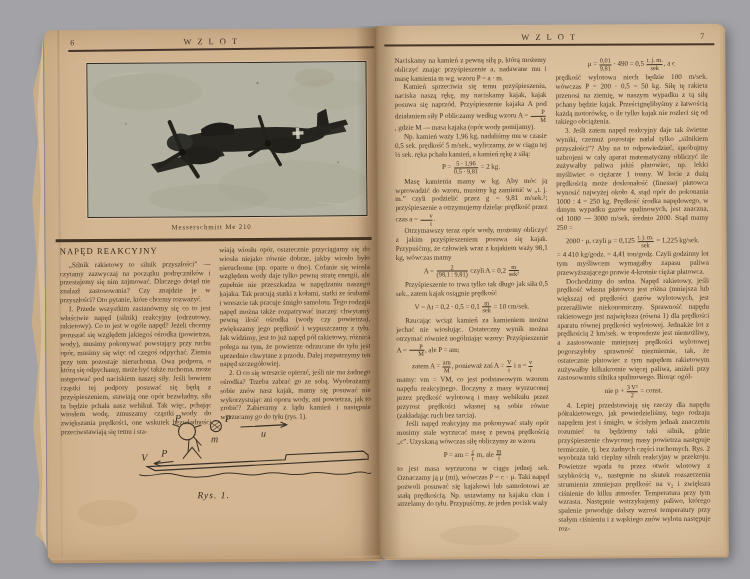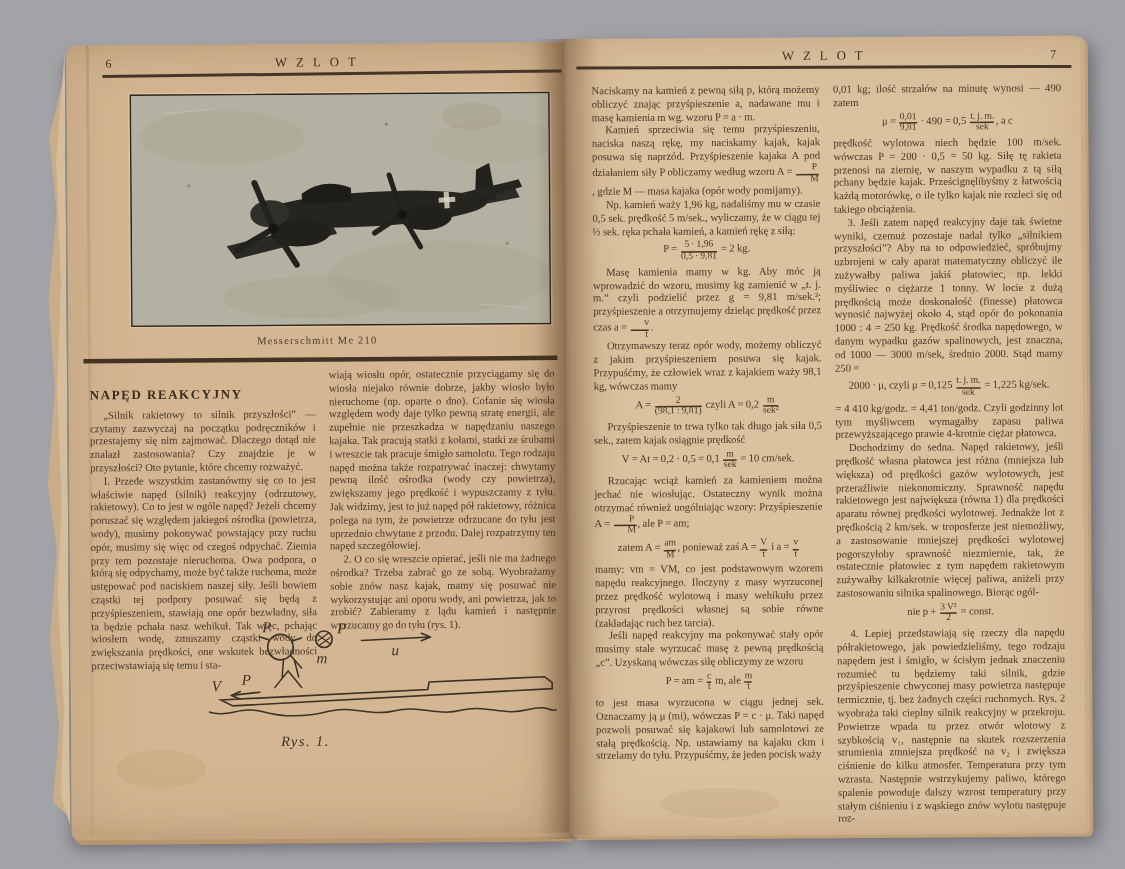--- a/index.html
+++ b/index.html
@@ -36,32 +36,32 @@
   .photo svg{display:block;width:100%;height:100%;}
   .caption{position:absolute;left:0;right:0;top:194px;text-align:center;
     font-size:7px;letter-spacing:.8px;color:#4a3a28;}
   .divider{position:absolute;left:10px;right:6px;top:209px;height:2.5px;background:#423322;}
   
   .cols{position:absolute;display:flex;gap:9px;}
   .lp .cols{left:14px;top:217px;right:8px;}
   .rp .cols{left:18px;top:31px;right:10px;}
   .col{width:152px;font-size:7.1px;line-height:8.8px;text-align:justify;
     color:#443626;word-spacing:-.2px;}
-  .art-title{font-size:8.6px;font-weight:bold;letter-spacing:1.1px;margin:12px 0 5px 0;color:#3a2d1e;}
+  .art-title{font-size:8.6px;font-weight:normal;letter-spacing:1.1px;margin:0 0 5px 0;color:#3a2d1e;}
   .col p{margin:0;}
   .col p.para{text-indent:9px;}
   .col p.cont{text-indent:0;}
   .col p.f{text-align:center;text-indent:0;margin:2px 0;}
   .frac{display:inline-block;text-align:center;vertical-align:-0.6em;line-height:1.05;padding:0 1px;}
   .frac .num,.frac .den{display:block;font-size:6.4px;}
   .frac .den{border-top:.8px solid #443626;}
   
   .figure{position:absolute;left:92px;top:385px;width:232px;height:118px;}
   .figure svg{display:block;width:100%;height:100%;}
-  .fig-label{position:absolute;left:48px;top:76px;font-style:italic;
+  .fig-label{position:absolute;left:58px;top:76px;font-style:italic;
     font-size:9.5px;color:#3a3127;letter-spacing:1px;}
   .stain{position:absolute;border-radius:50%;background:rgba(120,80,40,.07);pointer-events:none;}
 </style>
 </head>
 <body>
 
 <div class="book">
 
   <div class="page lp">
     <div class="crease"></div>
@@ -170,21 +170,20 @@
             <p class="para">Rzucając wciąż kamień za kamieniem można jechać nie wiosłując. Ostateczny wynik można otrzymać również uogólniając wzory: Przyśpieszenie A = <span class="frac"><span class="num">P</span><span class="den">M</span></span>, ale P = am;</p>
             <p class="f">zatem A = <span class="frac"><span class="num">am</span><span class="den">M</span></span>, ponieważ zaś A = <span class="frac"><span class="num">V</span><span class="den">t</span></span> i a = <span class="frac"><span class="num">v</span><span class="den">t</span></span></p>
             <p class="cont">mamy: vm = VM, co jest podstawowym wzorem napędu reakcyjnego. Iloczyny z masy wyrzuconej przez prędkość wylotową i masy wehikułu przez przyrost prędkości własnej są sobie równe (zakładając ruch bez tarcia).</p>
             <p class="para">Jeśli napęd reakcyjny ma pokonywać stały opór musimy stale wyrzucać masę z pewną prędkością „c”. Uzyskaną wówczas siłę obliczymy ze wzoru</p>
             <p class="f">P = am = <span class="frac"><span class="num">c</span><span class="den">t</span></span> m, ale <span class="frac"><span class="num">m</span><span class="den">t</span></span></p>
             <p class="cont">to jest masa wyrzucona w ciągu jednej sek. Oznaczamy ją μ (mi), wówczas P = c · μ. Taki napęd pozwoli posuwać się kajakowi lub samolotowi ze stałą prędkością. Np. ustawiamy na kajaku ckm i strzelamy do tyłu. Przypuśćmy, że jeden pocisk waży</p>
           </div>
       </div>
       <div class="col">
         <div>
-            <p class="cont">0,01 kg; ilość strzałów na minutę wynosi — 490 zatem</p>
             <p class="f">μ = <span class="frac"><span class="num">0,01</span><span class="den">9,81</span></span> · 490 = 0,5 <span class="frac"><span class="num">t. j. m.</span><span class="den">sek</span></span>, a c</p>
             <p class="cont">prędkość wylotowa niech będzie 100 m/sek. wówczas P = 200 · 0,5 = 50 kg. Siłę tę rakieta przenosi na ziemię, w naszym wypadku z tą siłą pchany będzie kajak. Prześcignęlibyśmy z łatwością każdą motorówkę, o ile tylko kajak nie rozleci się od takiego obciążenia.</p>
             <p class="para">3. Jeśli zatem napęd reakcyjny daje tak świetne wyniki, czemuż pozostaje nadal tylko „silnikiem przyszłości”? Aby na to odpowiedzieć, spróbujmy uzbrojeni w cały aparat matematyczny obliczyć ile zużywałby paliwa jakiś płatowiec, np. lekki myśliwiec o ciężarze 1 tonny. W locie z dużą prędkością może doskonałość (finesse) płatowca wynosić najwyżej około 4, stąd opór do pokonania 1000 : 4 = 250 kg. Prędkość środka napędowego, w danym wypadku gazów spalinowych, jest znaczna, od 1000 — 3000 m/sek, średnio 2000. Stąd mamy 250 =</p>
             <p class="f">2000 · μ, czyli μ = 0,125 <span class="frac"><span class="num">t. j. m.</span><span class="den">sek</span></span> = 1,225 kg/sek.</p>
             <p class="cont">= 4 410 kg/godz. = 4,41 ton/godz. Czyli godzinny lot tym myśliwcem wymagałby zapasu paliwa przewyższającego prawie 4-krotnie ciężar płatowca.</p>
             <p class="para">Dochodzimy do sedna. Napęd rakietowy, jeśli prędkość własna płatowca jest różna (mniejsza lub większa) od prędkości gazów wylotowych, jest przeraźliwie niekonomiczny. Sprawność napędu rakietowego jest największa (równa 1) dla prędkości aparatu równej prędkości wylotowej. Jednakże lot z prędkością 2 km/sek. w troposferze jest niemożliwy, a zastosowanie mniejszej prędkości wylotowej pogorszyłoby sprawność niezmiernie, tak, że ostatecznie płatowiec z tym napędem rakietowym zużywałby kilkakrotnie więcej paliwa, aniżeli przy zastosowaniu silnika spalinowego. Biorąc ogól-</p>
             <p class="f">nie p + <span class="frac"><span class="num">3 V²</span><span class="den">2</span></span> = const.</p>
             <p class="para">4. Lepiej przedstawiają się rzeczy dla napędu półrakietowego, jak powiedzieliśmy, tego rodzaju napędem jest i śmigło, w ścisłym jednak znaczeniu rozumieć tu będziemy taki silnik, gdzie przyśpieszenie chwyconej masy powietrza następuje termicznie, tj. bez żadnych części ruchomych. Rys. 2 wyobraża taki cieplny silnik reakcyjny w przekroju. Powietrze wpada tu przez otwór wlotowy z szybkością v₁, następnie na skutek rozszerzenia strumienia zmniejsza prędkość na v₂ i zwiększa ciśnienie do kilku atmosfer. Temperatura przy tym wzrasta. Następnie wstrzykujemy paliwo, którego spalenie powoduje dalszy wzrost temperatury przy stałym ciśnieniu i z wąskiego znów wylotu następuje roz-</p>
           </div>
       </div>

